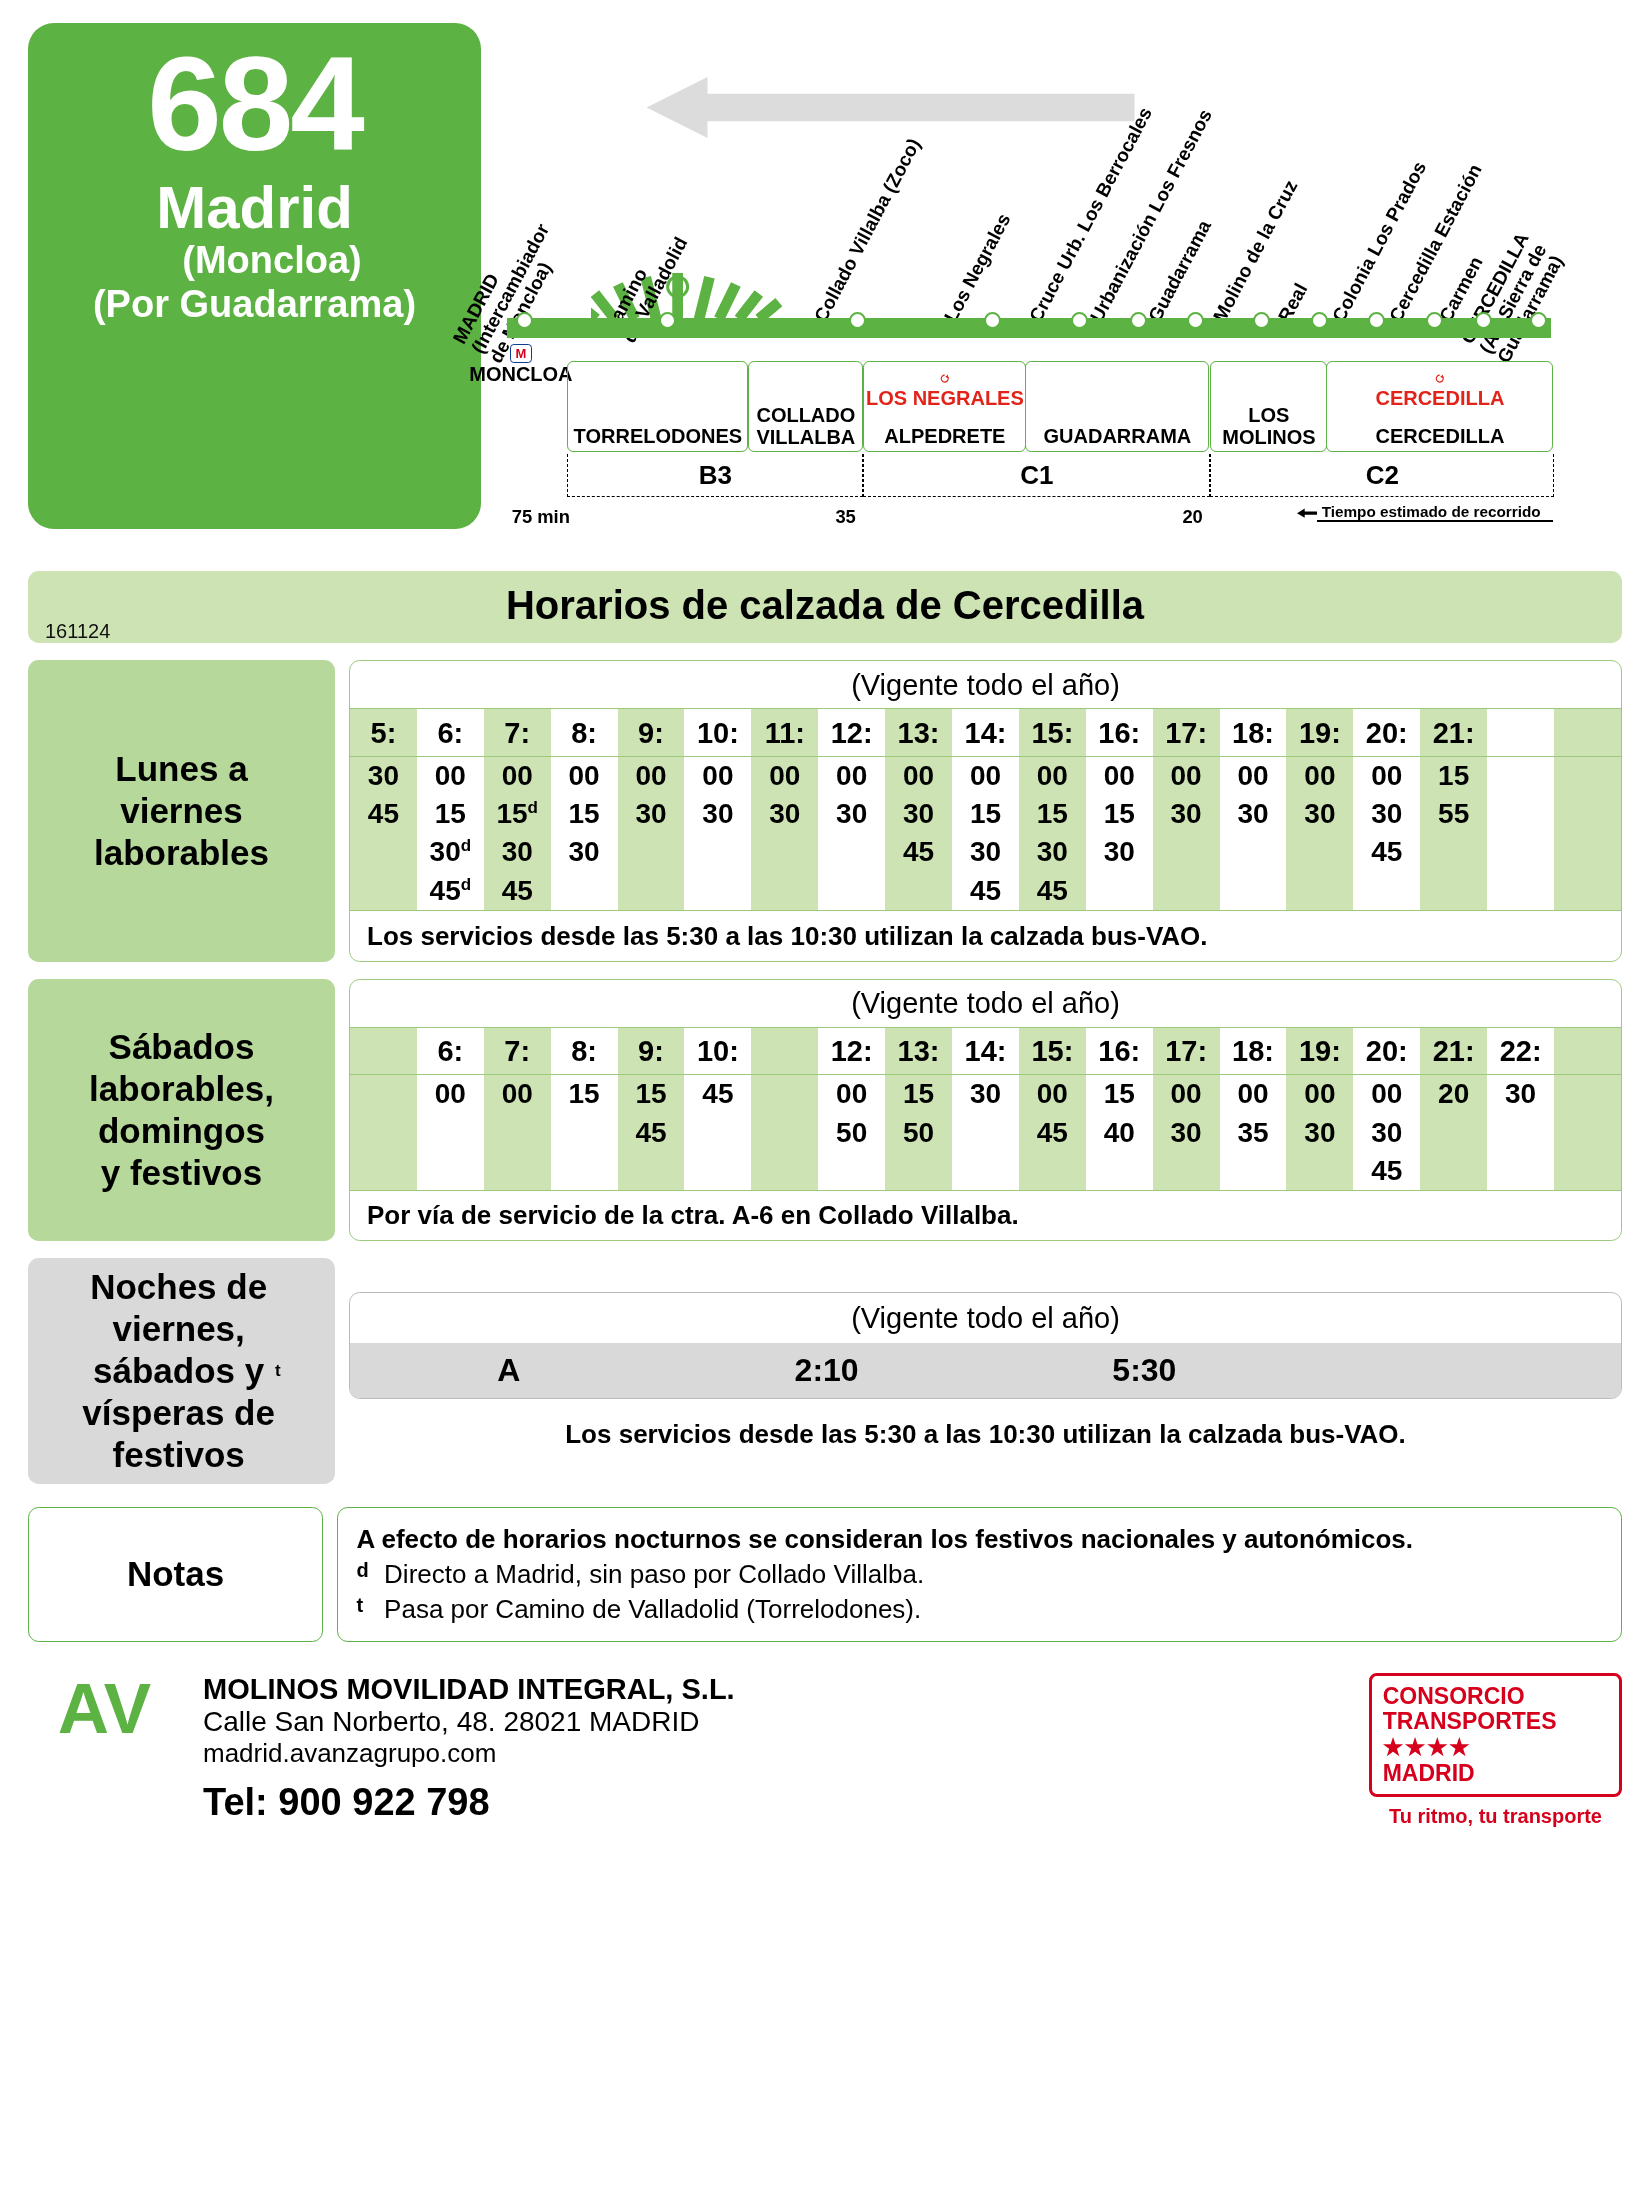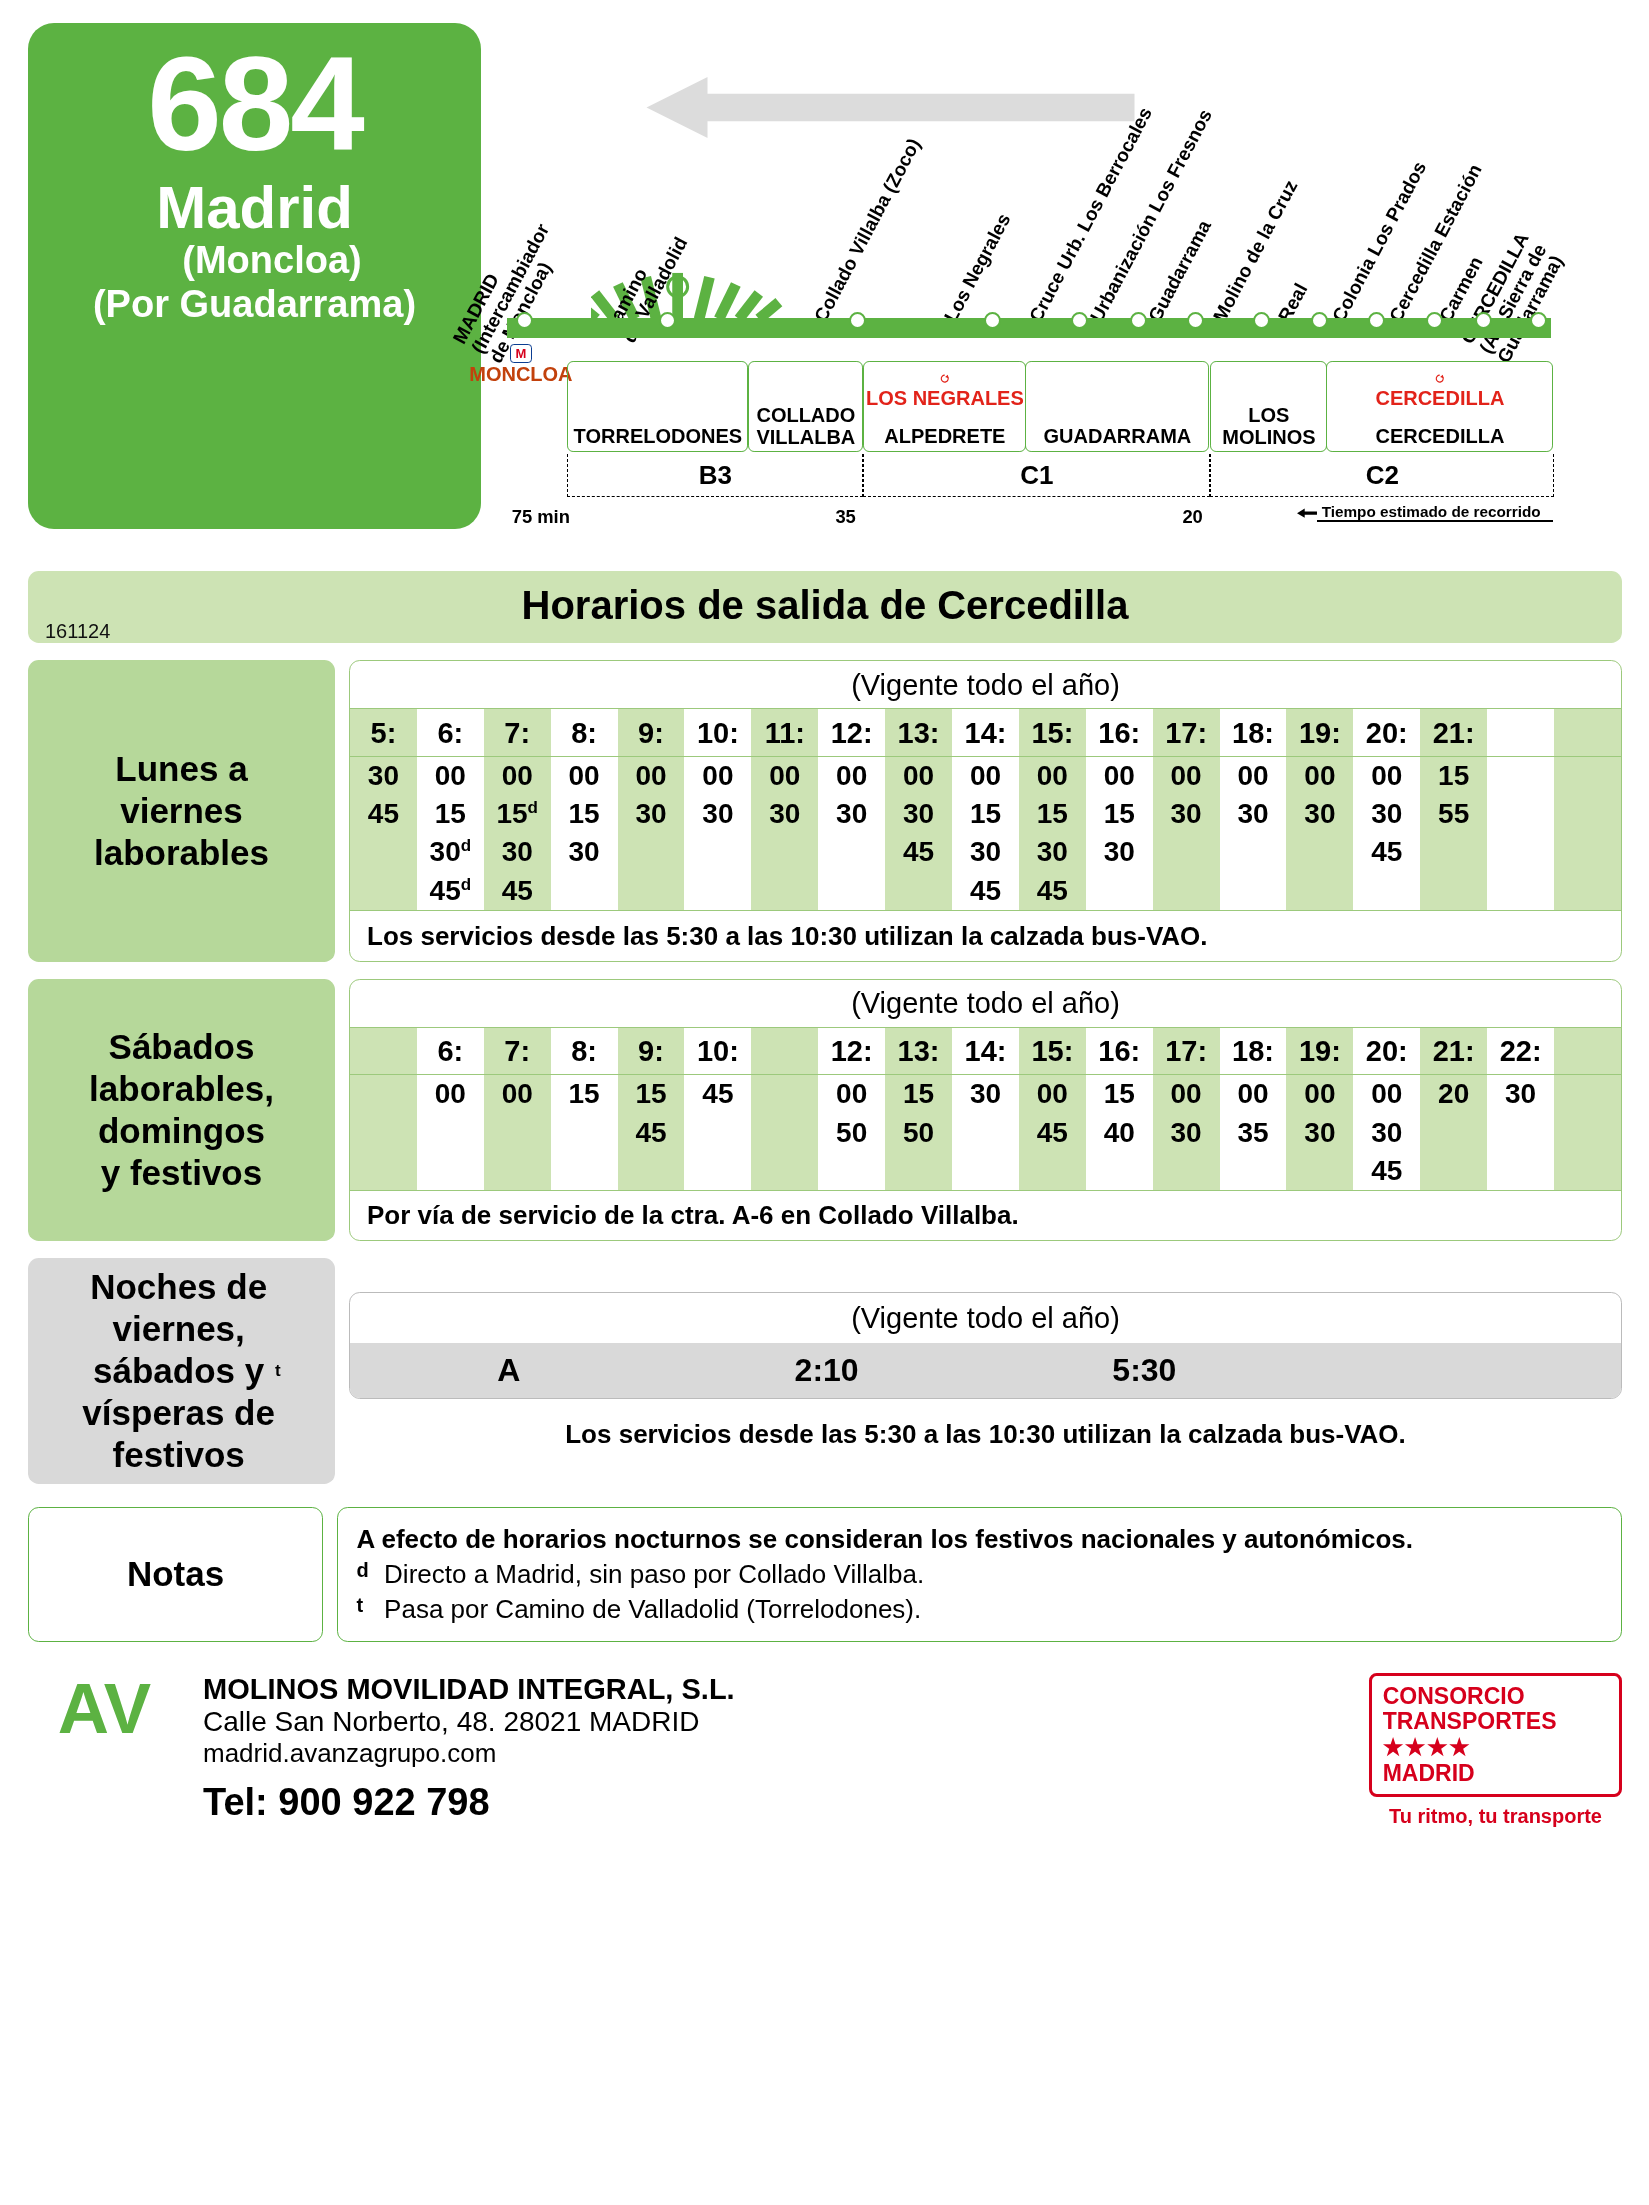--- a/index.html
+++ b/index.html
@@ -59,21 +59,21 @@
   }
   .metro-badge {
     position: absolute; top: 322px; left: 460px;
     text-align: center; width: 107px;
   }
   .metro-icon {
     display: inline-block; background: #fff; border: 1.5px solid #0b3d91;
     color: #d6001c; font-size: 13px; font-weight: bold;
     border-radius: 3.8px; padding: 0.8px 4.6px;
   }
-  .metro-name { color: #c2410c; font-size: 20px; font-weight: bold; }
+  .metro-name { color: #000000; font-size: 20px; font-weight: bold; }
   .zone-box {
     position: absolute; border: 1.5px solid #5cb242; border-radius: 6.1px;
     font-size: 20px; font-weight: bold; text-align: center;
     display: flex; align-items: flex-end; justify-content: center;
     padding-bottom: 3.1px; color: #000;
   }
   .zone-red { color: #e2231a; }
   .dash-cell {
     position: absolute; border-left: 1.5px dashed #000; border-bottom: 1.5px dashed #000;
     border-right: 1.5px dashed #000; height: 43px;
@@ -279,21 +279,21 @@
         <svg width="20" height="12.3" viewBox="0 0 26 16" style="vertical-align:middle">
             <polygon points="0,8 10,2 10,6 26,6 26,10 10,10 10,14" fill="#000"></polygon>
           </svg>
         Tiempo estimado de recorrido
       </div>
       <div style="position:absolute;left:818px;top:497px;width:236px;height:2.3px;background:#000"></div>
     </div>
   </div>
 
   <div class="titlebar">
-    <h1>Horarios de salida de Cercedilla</h1>
+    <h1>Horarios de calzada de Cercedilla</h1>
     <div class="doccode">161124</div>
   </div>
 
   <div class="sched-row">
     <div class="daylabel">Lunes a<br>viernes<br>laborables</div>
     <div class="sched-body">
       <div class="panel">
         <div class="panel-title">(Vigente todo el año)</div>
         <table class="times">
           <tbody>

